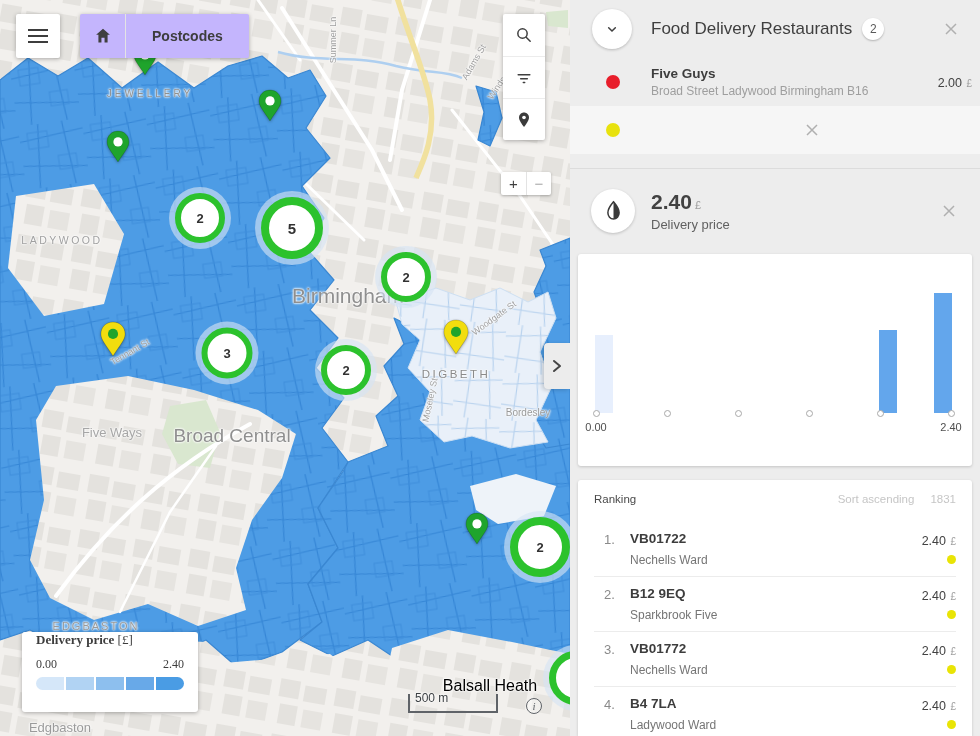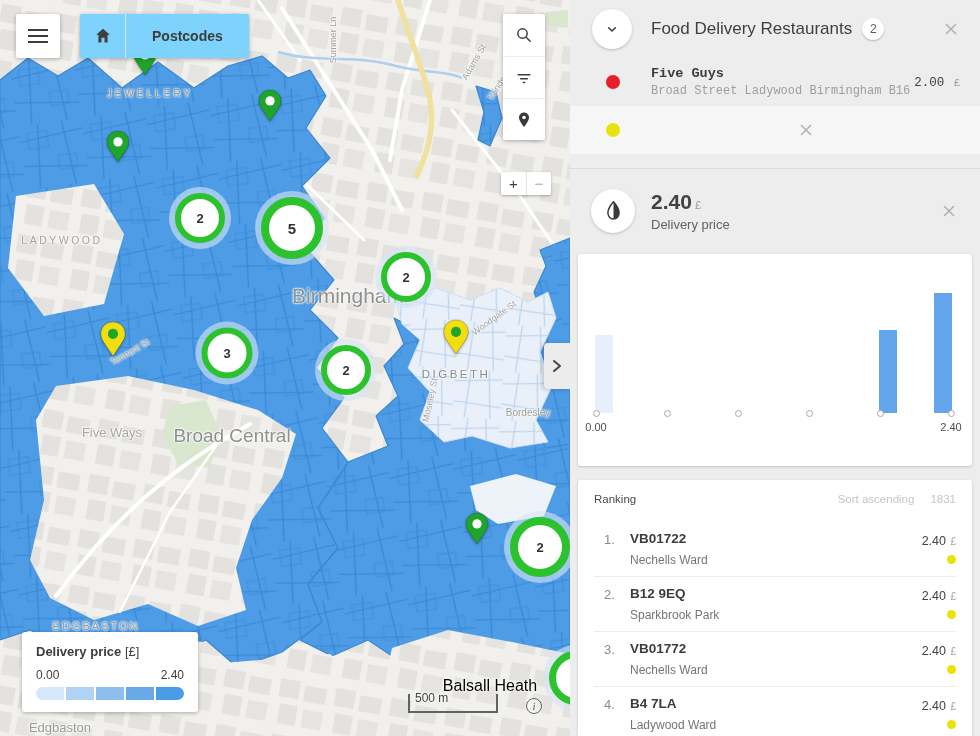--- a/index.html
+++ b/index.html
@@ -19,42 +19,42 @@
     font-weight:700;color:#323232;cursor:pointer;}
   .pin{position:absolute;transform:translate(-50%,-100%);cursor:pointer;
     filter:drop-shadow(0 1.5px 1.5px rgba(0,0,0,0.35));line-height:0;}
 
   
   .mbtn{position:absolute;background:#fff;border:none;border-radius:2px;
     box-shadow:0 1px 4px rgba(0,0,0,0.3);cursor:pointer;z-index:20;}
   .hamburger{left:16px;top:14px;width:44px;height:44px;display:flex;align-items:center;justify-content:center;}
   .hamburger .bars{width:20px;}
   .hamburger .bars div{height:2px;background:#3d3d3d;margin:4px 0;}
-  .breadcrumb{position:absolute;left:80px;top:14px;height:44px;background:#7dd3fc;border-radius:2px;
+  .breadcrumb{position:absolute;left:80px;top:14px;height:44px;background:#c4b5fd;border-radius:2px;
     box-shadow:0 1px 4px rgba(0,0,0,0.3);display:flex;align-items:stretch;z-index:20;}
   .breadcrumb .home{width:46px;display:flex;align-items:center;justify-content:center;
     border-right:1px solid #e4e4e4;cursor:pointer;background:none;border-top:none;border-left:none;border-bottom:none;}
   .breadcrumb .bc-label{display:flex;align-items:center;padding:0 26px;
     font-size:14px;font-weight:700;color:#3d3d3d;}
   .ctl-stack{position:absolute;left:503px;top:14px;width:42px;background:#fff;border-radius:2px;
     box-shadow:0 1px 4px rgba(0,0,0,0.3);z-index:20;}
   .ctl-stack .cell{height:42px;display:flex;align-items:center;justify-content:center;
     cursor:pointer;background:none;border:none;width:100%;}
   .ctl-stack .cell + .cell{border-top:1px solid #ececec;}
   .zoomctl{position:absolute;left:501px;top:172px;height:23px;background:#fff;border-radius:2px;
     box-shadow:0 1px 3px rgba(0,0,0,0.3);display:flex;z-index:20;}
   .zoomctl button{width:25px;border:none;background:none;cursor:pointer;
     font-size:15px;line-height:21px;padding:0;color:#3f3f3f;}
   .zoomctl button + button{border-left:1px solid #e3e3e3;color:#a9a9a9;}
   .handle{position:absolute;left:544px;top:343px;width:26px;height:46px;background:#ececec;
     border-radius:4px 0 0 4px;box-shadow:-2px 1px 4px rgba(0,0,0,0.18);
     display:flex;align-items:center;justify-content:center;cursor:pointer;border:none;z-index:20;}
 
   .legend{position:absolute;left:22px;top:632px;width:176px;height:80px;background:#fff;border-radius:3px;
-    box-shadow:0 1px 4px rgba(0,0,0,0.3);padding:12px 14px;box-sizing:border-box;z-index:20;}
+    box-shadow:0 1px 4px rgba(0,0,0,0.3);padding:0 14px;box-sizing:border-box;z-index:20;font-family:Liberation Serif, serif;}
   .legend .lt{font-size:13px;color:#3d3d3d;}
   .legend .lt b{font-weight:700;}
   .legend .minmax{display:flex;justify-content:space-between;font-size:12px;color:#3d3d3d;margin:9px 0 5px;}
   .legend .bar-row{display:flex;gap:2px;}
   .legend .bar-row div{height:13px;flex:1;}
   .legend .bar-row div:first-child{border-radius:7px 0 0 7px;}
   .legend .bar-row div:last-child{border-radius:0 7px 7px 0;}
 
   .scalebar{position:absolute;left:408px;top:694px;width:86px;height:17px;z-index:18;
     border-left:2px solid #5f6368;border-right:2px solid #5f6368;border-bottom:2px solid #5f6368;}
@@ -70,21 +70,21 @@
   .sb-header{height:58px;flex:none;display:flex;align-items:center;padding:0 18px 0 22px;}
   .chev-btn{width:40px;height:40px;border-radius:50%;background:#fff;border:none;cursor:pointer;
     box-shadow:0 1px 3px rgba(0,0,0,0.22);display:flex;align-items:center;justify-content:center;flex:none;}
   .sb-title{font-size:17px;color:#3f3f3f;margin-left:19px;white-space:nowrap;}
   .badge{width:22px;height:22px;border-radius:50%;background:#fff;margin-left:10px;flex:none;
     box-shadow:0 1px 2px rgba(0,0,0,0.25);font-size:12px;color:#5a5a5a;
     display:flex;align-items:center;justify-content:center;}
   .x-btn{margin-left:auto;background:none;border:none;cursor:pointer;padding:4px;line-height:0;flex:none;}
 
   .rest-row{display:grid;grid-template-columns:45px 1fr auto;align-items:center;
-    height:48px;padding:0 20px 0 36px;cursor:pointer;font-family:Liberation Mono, monospace;}
+    height:48px;padding:0 8px 0 36px;cursor:pointer;}
   .rest-row.hl{background:#f6f6f6;}
   .dot{width:14px;height:14px;border-radius:50%;}
   .rest-name{font-size:13.5px;font-weight:700;color:#3d3d3d;}
   .rest-addr{font-size:12px;color:#9e9e9e;margin-top:3px;}
   .price .val{font-size:12.5px;color:#424242;}
   .price .cur{font-size:10px;color:#9e9e9e;}
   .spacer14{height:14px;flex:none;}
 
   .metric-sec{flex:none;border-top:1px solid #dcdcdc;display:grid;grid-template-columns:60px 1fr auto;
     align-items:center;padding:18px 20px 18px 21px;height:84px;box-sizing:border-box;}
@@ -419,21 +419,21 @@
             <span class="cur">£</span>
           </span>
           <span class="rk-dot" style="display: block; background: rgb(233, 228, 5);"></span>
         </span>
       </div>
 
       <div class="rk-item">
         <span class="rk-rank">2.</span>
         <span>
           <div class="rk-code">B12 9EQ</div>
-          <div class="rk-ward">Sparkbrook Park</div>
+          <div class="rk-ward">Sparkbrook Five</div>
         </span>
         <span class="rk-right">
           <span class="rk-price">
             <span class="val">2.40</span>
             <span class="cur">£</span>
           </span>
           <span class="rk-dot" style="display: block; background: rgb(233, 228, 5);"></span>
         </span>
       </div>
 

